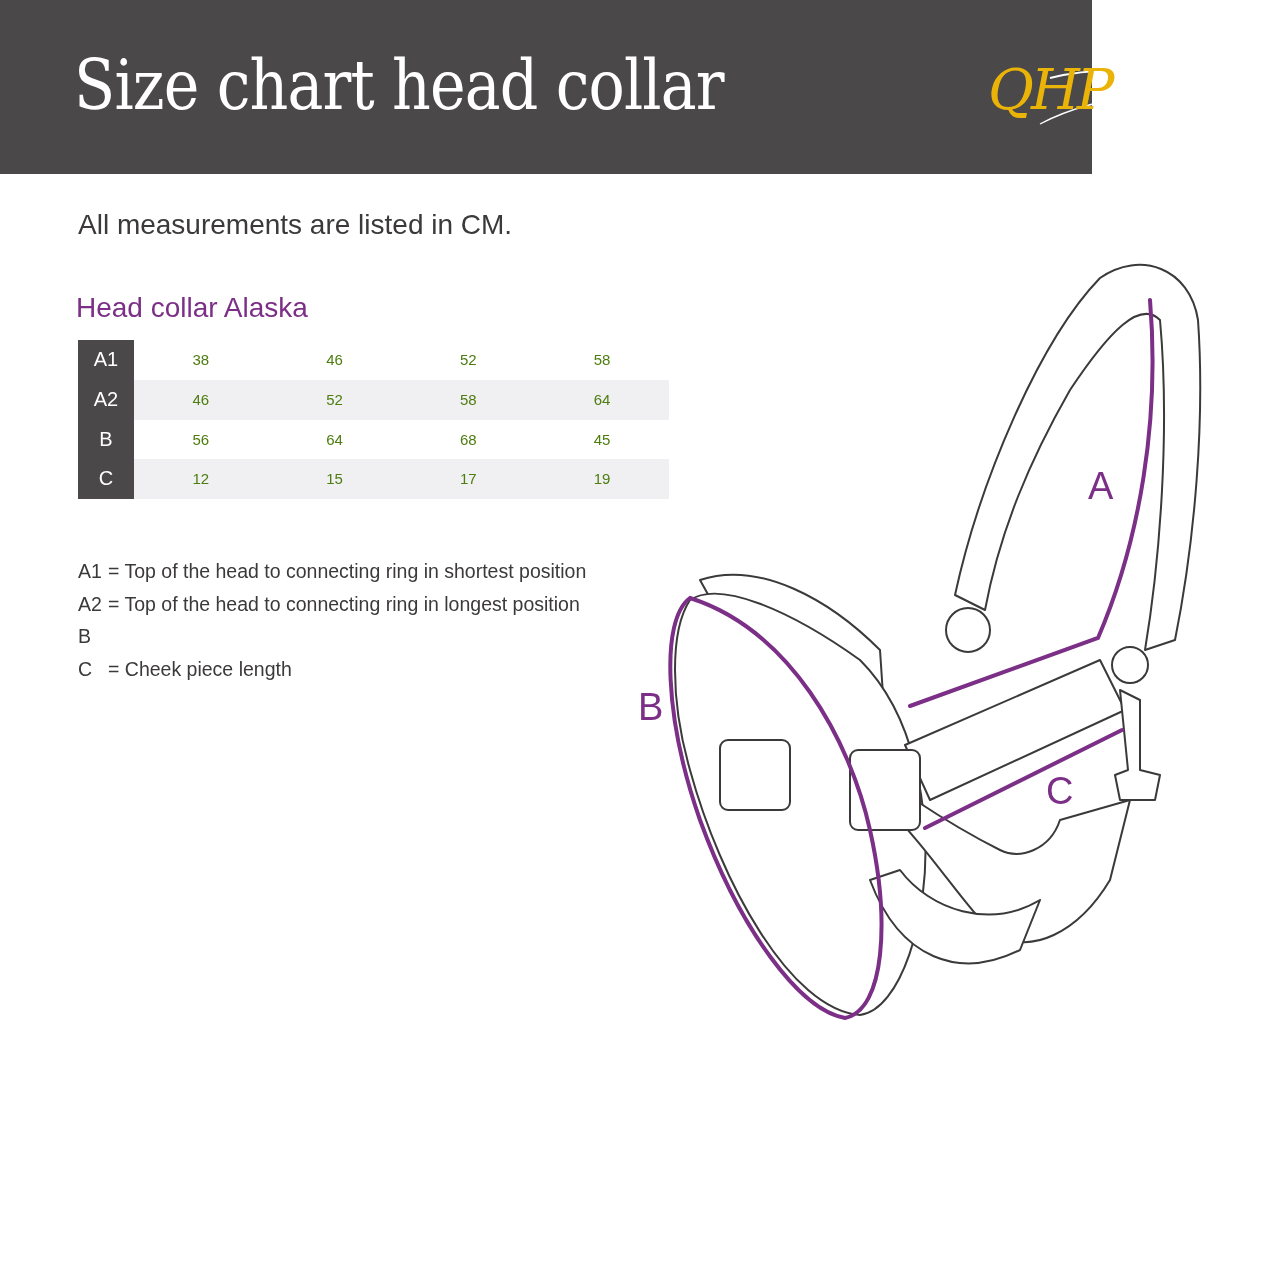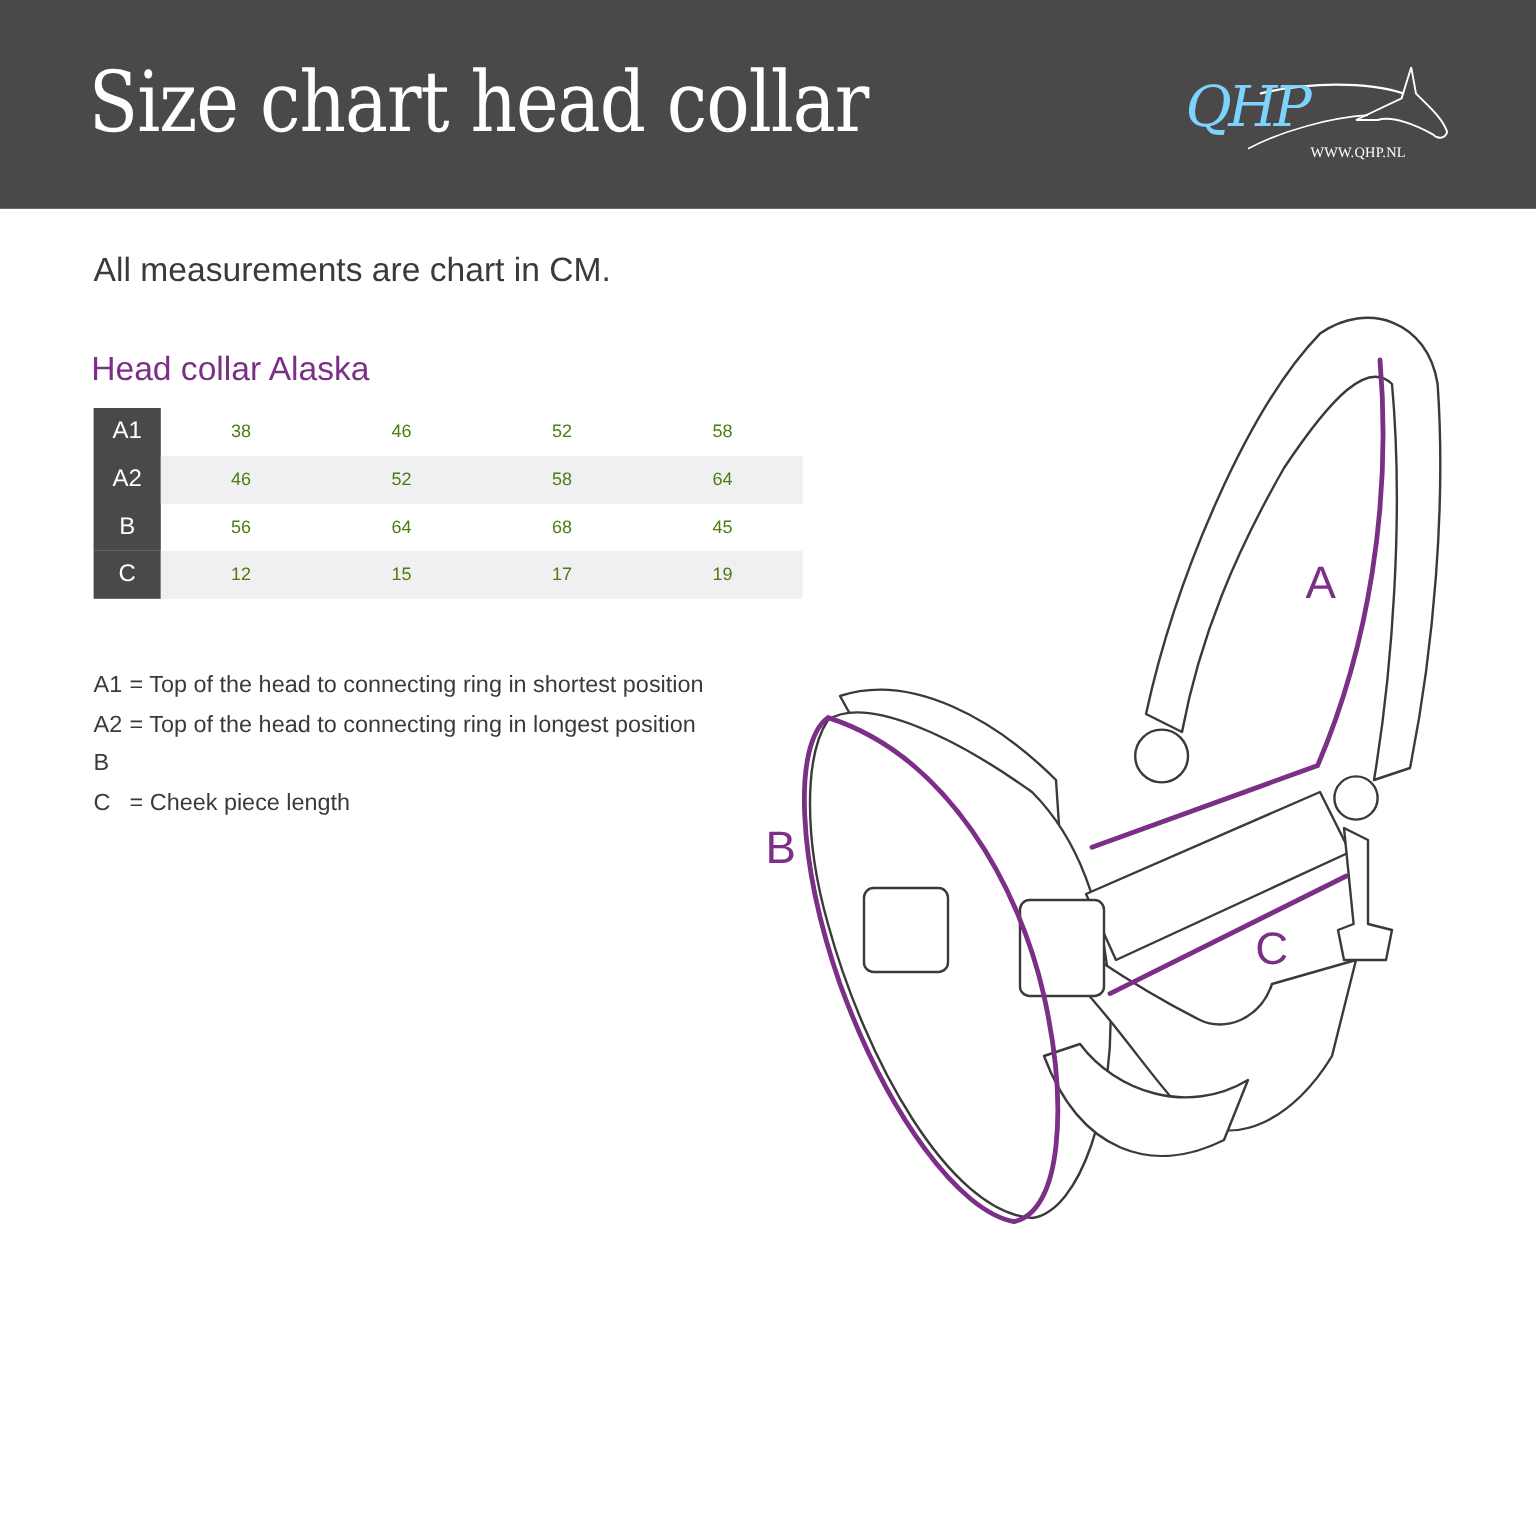--- a/index.html
+++ b/index.html
@@ -1,33 +1,33 @@
 <!DOCTYPE html>
 <html><head>
 <meta charset="utf-8">
 <style>
   * { margin: 0; padding: 0; box-sizing: border-box; }
   html, body { width: 1280px; height: 1280px; background: #ffffff; overflow: hidden; }
   body { position: relative; font-family: "DejaVu Sans", sans-serif; color: #3b393a; }
 
   .header-bar {
-    position: absolute; left: 0; top: 0; width: 1280px; height: 174px;
+    position: absolute; left: 0; top: 0; width: 1092px; height: 174px;
     background: #4a4849;
   }
   .page-title {
     position: absolute; left: 74px; top: 40px;
     font-family: "DejaVu Serif", serif; font-size: 70px; line-height: 90px;
     color: #ffffff; letter-spacing: -1px; transform: scaleX(0.86); transform-origin: left top;
     white-space: nowrap;
   }
   .logo { position: absolute; left: 980px; top: 38px; width: 240px; height: 110px; }
   .logo-text {
     position: absolute; left: 8px; top: 22px;
-    font-family: "DejaVu Serif", serif; font-style: italic; font-size: 47px; line-height: 60px;
-    color: #7dd3fc; letter-spacing: -3px;
+    font-family: "DejaVu Serif", serif; font-style: italic; font-size: 56px; line-height: 60px;
+    color: #eab308; letter-spacing: -3px;
   }
   .logo-url {
     position: absolute; left: 112px; top: 82px;
     font-family: Liberation Serif, serif; font-size: 12px; color: #ffffff; letter-spacing: 0.2px;
   }
   .logo svg { position: absolute; left: 0; top: 0; }
 
   .units-note {
     position: absolute; left: 78px; top: 207px;
     font-family: "Liberation Sans", sans-serif; font-size: 28px; line-height: 36px; color: #3b393a;
@@ -82,21 +82,21 @@
     <svg width="240" height="110" viewBox="0 0 240 110">
       <path d="M70 40 C110 30 160 30 190 40" stroke="#fff" stroke-width="2" fill="none"></path>
       <path d="M150 62 L188 44 L196 18 L200 40 C210 50 222 60 226 72 C224 78 218 78 214 74 C200 66 180 58 168 62 Z" stroke="#fff" stroke-width="1.6" fill="none"></path>
       <path d="M60 86 C90 70 130 60 160 58" stroke="#fff" stroke-width="1.4" fill="none"></path>
     </svg>
     <div class="logo-text">QHP</div>
     <div class="logo-url">WWW.QHP.NL</div>
   </div>
 </div>
 
-<div class="units-note">All measurements are chart in CM.</div>
+<div class="units-note">All measurements are listed in CM.</div>
 <div class="section-title">Head collar Alaska</div>
 
 <div class="size-table">
 
   <div class="table-row">
     <div class="row-label">A1</div>
     <div class="cells">
       <div class="cell">38</div>
       <div class="cell">46</div>
       <div class="cell">52</div>

